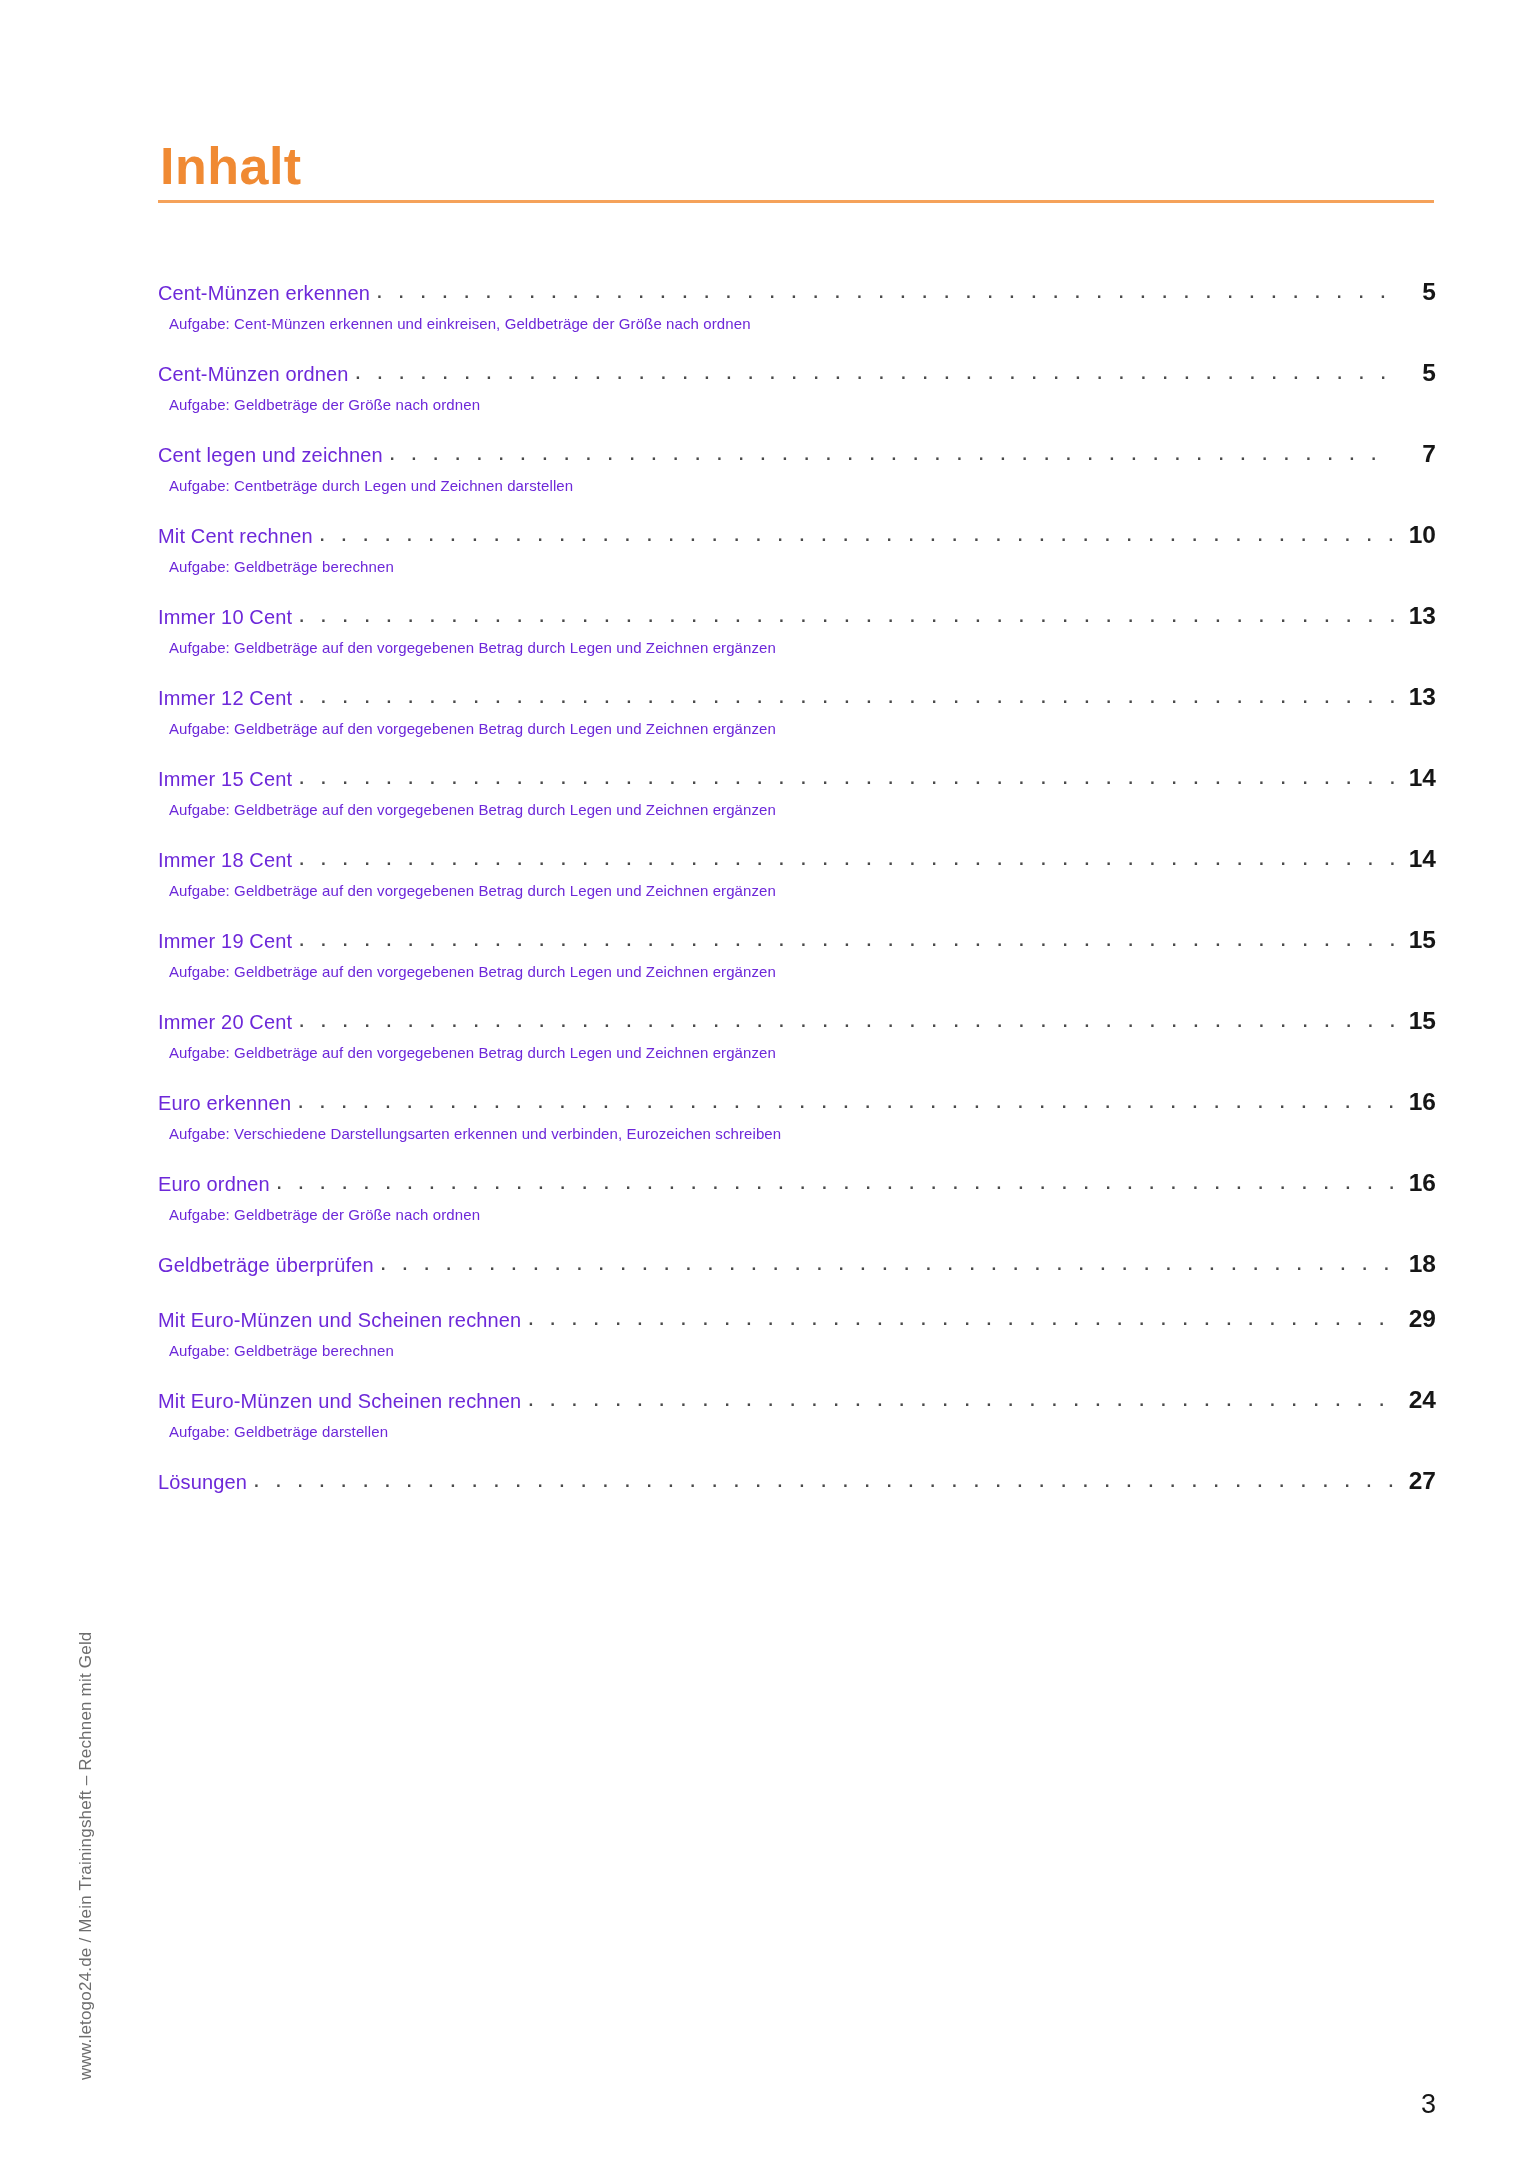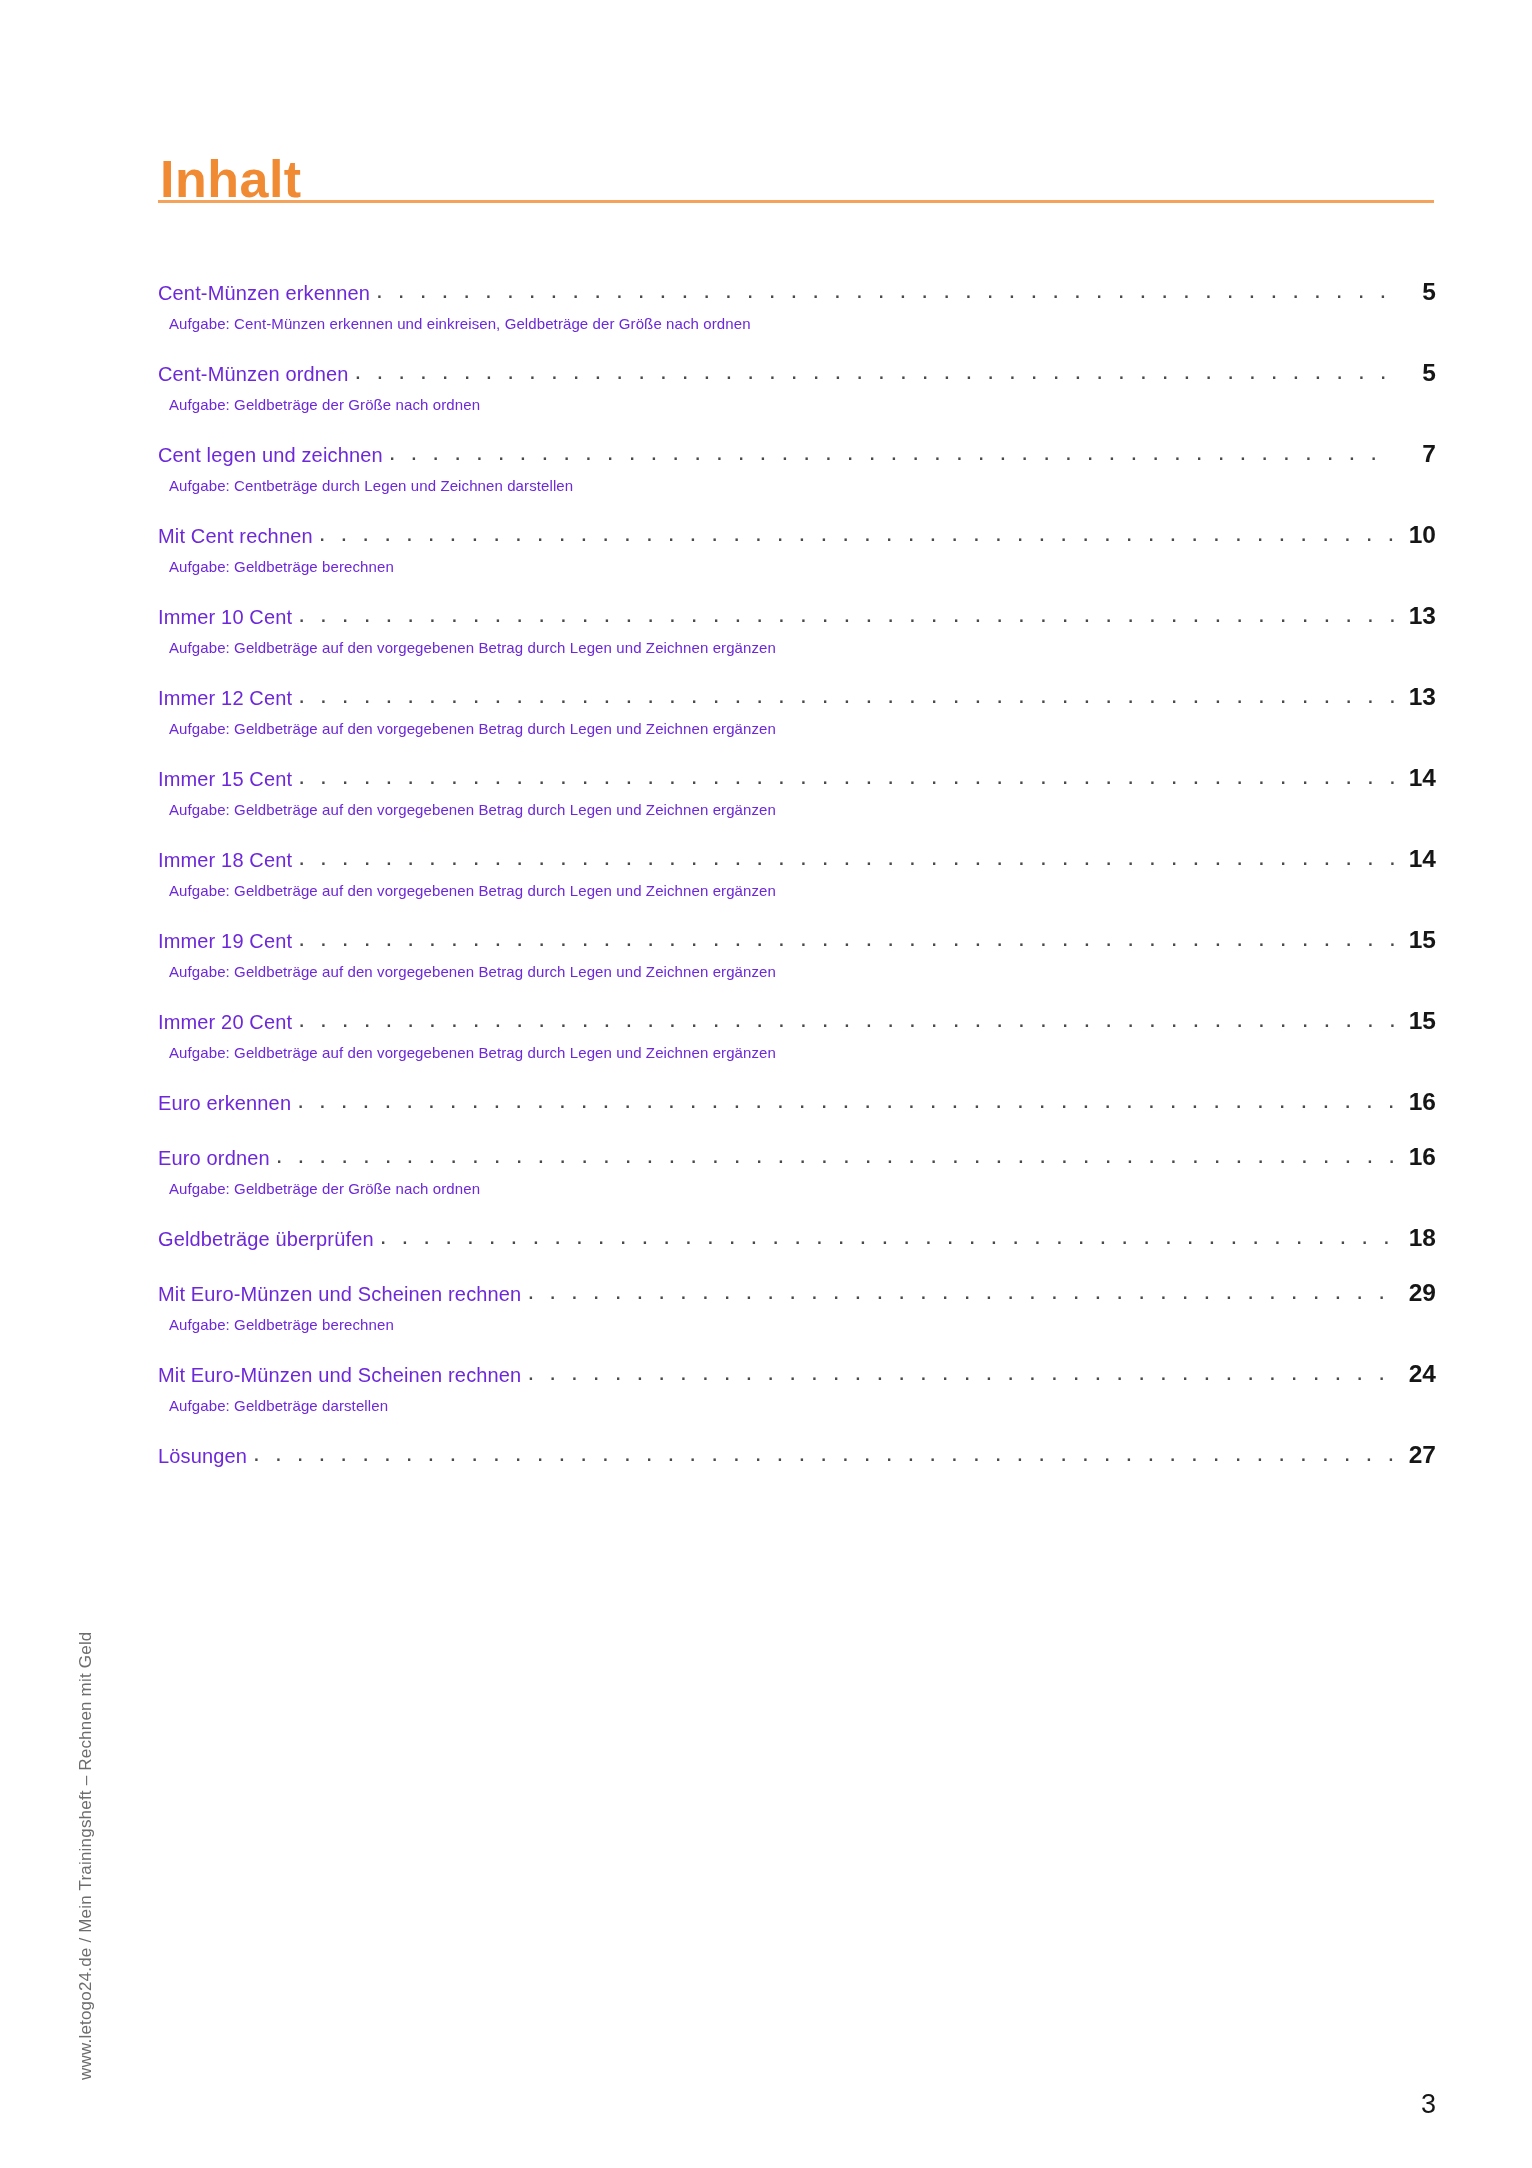--- a/index.html
+++ b/index.html
@@ -19,21 +19,21 @@
   .page {
     position: absolute;
     inset: 0;
     background: #ffffff;
   }
 
   
   .title {
     position: absolute;
     left: 160px;
-    top: 118px;
+    top: 105px;
     font-size: 52px;
     font-weight: 700;
     letter-spacing: 0.5px;
     color: #F08A33;
     line-height: 1;
   }
 
   .title-rule {
     position: absolute;
     left: 158px;
@@ -214,20 +214,21 @@
           <span class="toc-page">15</span>
         </div>
         <div class="toc-sub">Aufgabe: Geldbeträge auf den vorgegebenen Betrag durch Legen und Zeichnen ergänzen</div>
       </div>
       <div class="toc-entry">
         <div class="toc-line">
           <span class="toc-label">Euro erkennen</span>
           <span class="toc-dots">. . . . . . . . . . . . . . . . . . . . . . . . . . . . . . . . . . . . . . . . . . . . . . . . . . . . . . . . . . . . . . . . . . . . . . . . . . . . . . . . . . . . . . . . . . . . . . . .</span>
           <span class="toc-page">16</span>
         </div>
+        <div class="toc-sub">Aufgabe: Verschiedene Darstellungsarten erkennen und verbinden, Eurozeichen schreiben</div>
       </div>
       <div class="toc-entry">
         <div class="toc-line">
           <span class="toc-label">Euro ordnen</span>
           <span class="toc-dots">. . . . . . . . . . . . . . . . . . . . . . . . . . . . . . . . . . . . . . . . . . . . . . . . . . . . . . . . . . . . . . . . . . . . . . . . . . . . . . . . . . . . . . . . . . . . . . . .</span>
           <span class="toc-page">16</span>
         </div>
         <div class="toc-sub">Aufgabe: Geldbeträge der Größe nach ordnen</div>
       </div>
       <div class="toc-entry">

